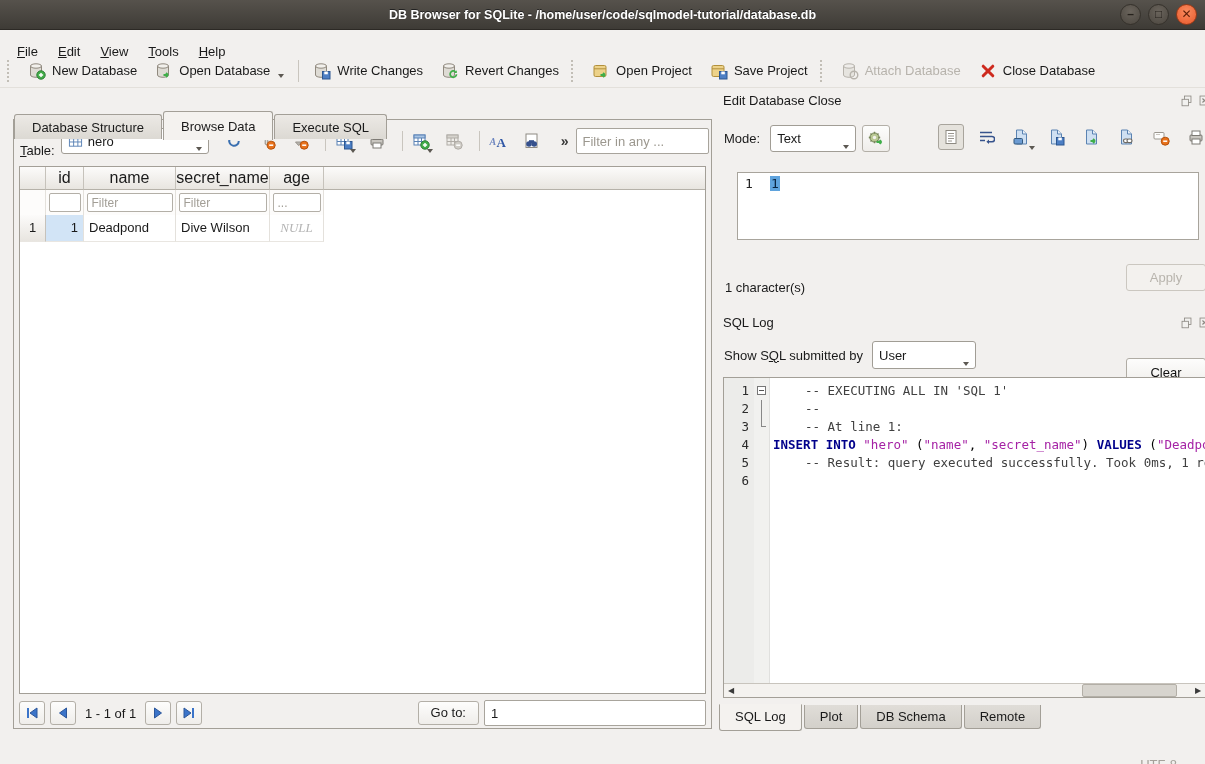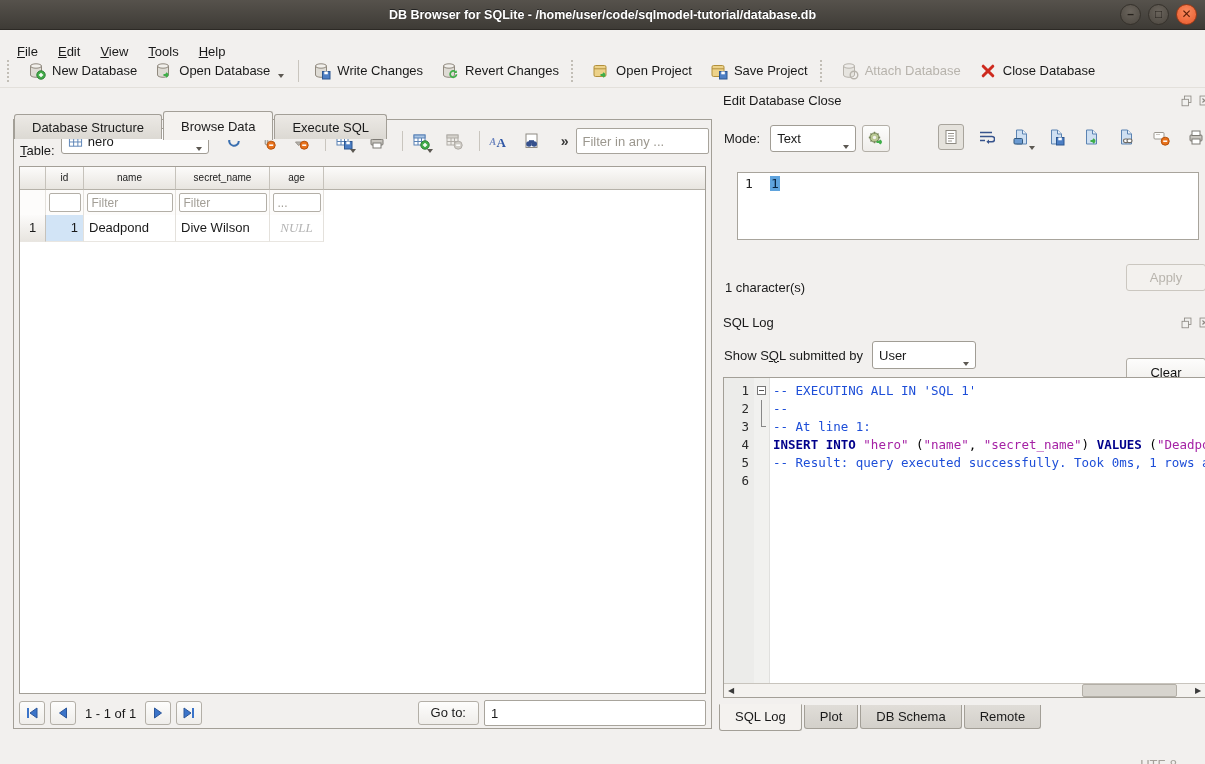--- a/index.html
+++ b/index.html
@@ -57,21 +57,21 @@
   .overflow-chev { font-weight:bold; color:#3a3a3a; margin:0 7px 0 10px; font-size:14px; }
   input.boxfield { border:1px solid #a8a49c; border-radius:2px; background:#fff; height:26px; padding:0 6px;
                    font-family:inherit; font-size:13px; color:#1a1a1a; }
   input.boxfield::placeholder { color:#9c988f; }
 
   
   .grid-table { position:absolute; left:5px; top:46px; width:687px; height:528px; background:#fff;
                 border:1px solid #a39f97; overflow:hidden; }
   .t-row { display:flex; }
   .hcell { background:linear-gradient(#fcfbfa,#e8e5e0); border-right:1px solid #c6c2bb; border-bottom:1px solid #b5b1a9;
-           height:23px; text-align:center; line-height:22px; font-size:10px; }
+           height:23px; text-align:center; line-height:22px; font-size:16px; }
   .fcell { height:25px; border-right:1px solid #e4e1dc; background:#fdfcfb; display:flex; align-items:center; justify-content:center; }
   .fcell input { width:calc(100% - 5px); height:19px; border:1px solid #b3afa7; border-radius:2px; padding:0 4px;
                  font-size:12px; color:#737373; background:#fff; }
   .fcell input::placeholder { color:#a29e96; }
   .dcell { height:27px; border-right:1px solid #e4e1dc; border-bottom:1px solid #e9e6e1; line-height:26px;
            padding:0 5px; font-size:13px; white-space:nowrap; overflow:hidden; }
   .rowhead { background:linear-gradient(#fcfbfa,#e8e5e0); border-right:1px solid #c6c2bb; text-align:center; padding:0; }
   .c-rowhead { width:26px; } .c-0 { width:38px; } .c-1 { width:92px; } .c-2 { width:94px; } .c-3 { width:54px; }
   .c-fill { flex:1; border-right:none; }
   .dcell.num { text-align:right; }
@@ -121,21 +121,21 @@
   .sql-body { flex:1; display:flex; overflow:hidden; font-family:"DejaVu Sans Mono",monospace; font-size:12.5px; }
   .sql-gutter { width:30px; background:#ececea; color:#2b2b2b; text-align:right; padding:4px 5px 0 0; line-height:18px; }
   .sql-fold { width:16px; background:#f1f1ef; border-right:1px solid #e0e0de; padding-top:4px; }
   .fold-cell { height:18px; position:relative; }
   .fold-box { position:absolute; left:3px; top:4px; width:9px; height:9px; border:1px solid #777; background:#fff; }
   .fold-box::after { content:""; position:absolute; left:1px; right:1px; top:3px; border-top:1px solid #555; }
   .fold-bar { position:absolute; left:7px; top:0; width:1px; height:18px; background:#888; }
   .fold-corner { position:absolute; left:7px; top:0; width:5px; height:9px; border-left:1px solid #888; border-bottom:1px solid #888; }
   .sql-code { flex:1; padding:4px 0 0 3px; line-height:18px; white-space:pre; overflow:hidden; }
   .sql-line { height:18px; }
-  .tok-cm { color:#1d4ed8; }
+  .tok-cm { color:#404040;margin-left:32px; }
   .tok-kw { color:#00008b; font-weight:bold; }
   .tok-id { color:#a522a5; }
   .tok-pl { color:#000; }
   .sql-scroll { height:14px; border-top:1px solid #c8c4bd; background:#f4f2ef; display:flex; position:relative; }
   .scr-arrow { width:14px; height:13px; display:flex; align-items:center; justify-content:center; font-size:8px; color:#3a3a3a; }
   .scr-track { flex:1; position:relative; }
   .scr-thumb { position:absolute; left:76%; width:21%; top:0; height:13px; background:#d7d4ce; border:1px solid #b3afa7; border-radius:2px; }
 
   
   .dock-tabs { position:absolute; left:3px; top:617px; display:flex; align-items:flex-start; }

